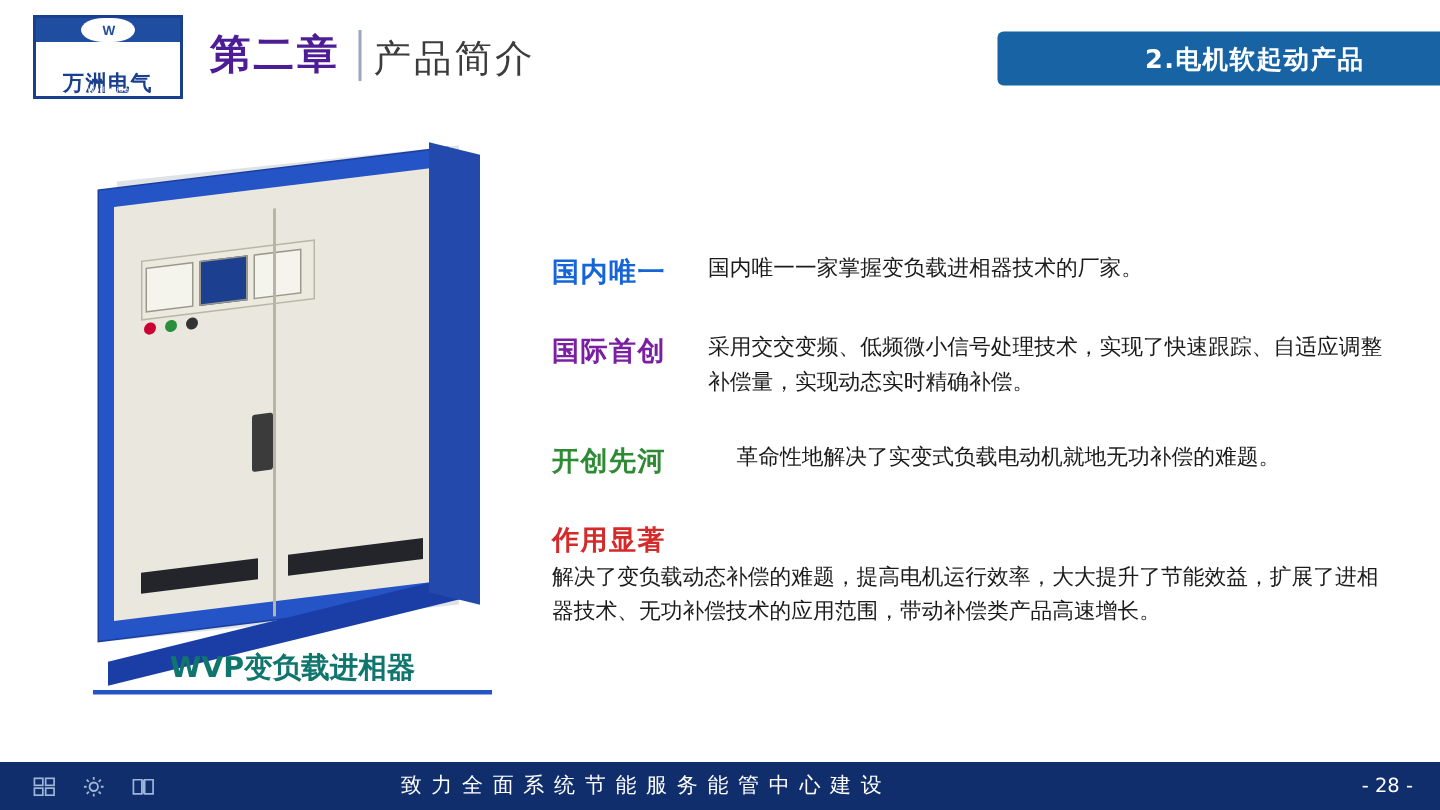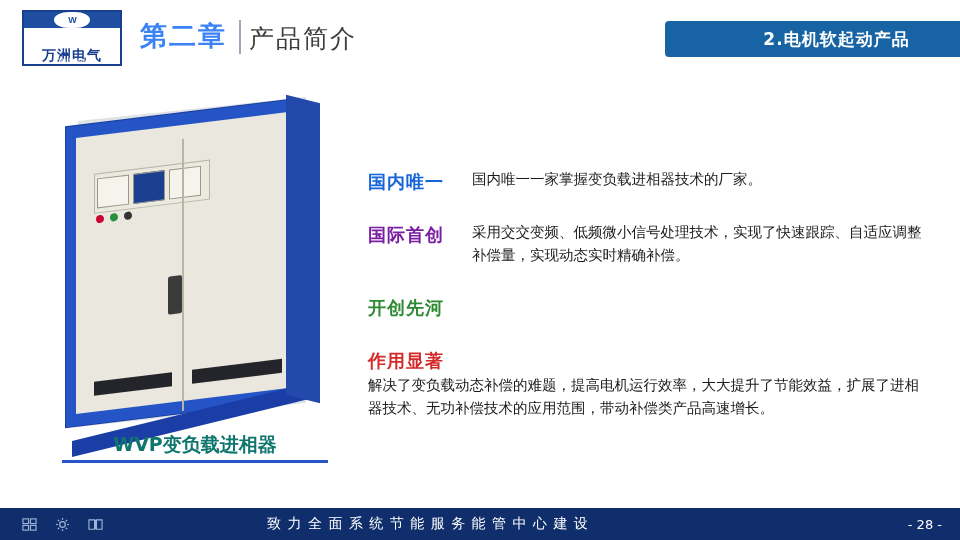--- a/index.html
+++ b/index.html
@@ -24,21 +24,21 @@
     width:36px;height:16px;border-radius:50%/60%;
     background:#ffffff;position:relative;
     display:flex;align-items:center;justify-content:center;
   }
   .logo-mark span{color:#1f4ea1;font-size:9px;font-weight:bold;letter-spacing:-1px;}
   .logo-en{font-size:5px;color:#ffffff;position:absolute;bottom:1px;width:100%;text-align:center;letter-spacing:.5px;}
   .logo-cn{font-size:14px;font-weight:bold;color:#1a3f8f;margin-top:19px;letter-spacing:1px;}
 
   .chapter{
     position:absolute;left:140px;top:18px;
-    font-size:27px;font-weight:bold;color:#3b82f6;letter-spacing:2px;
+    font-size:27px;font-weight:bold;color:#4c1d95;letter-spacing:2px;
     font-family:"DejaVu Sans","Liberation Sans",sans-serif;
   }
   .chapter-div{
     position:absolute;left:239px;top:20px;width:2px;height:34px;background:#9aa7bd;
   }
   .subtitle{
     position:absolute;left:249px;top:22px;
     font-size:25px;color:#3c3c3c;letter-spacing:2px;
     font-family:"DejaVu Sans","Liberation Sans",sans-serif;
   }
@@ -201,20 +201,21 @@
     <div class="ftext">国内唯一一家掌握变负载进相器技术的厂家。</div>
   </div>
 
   <div class="frow r1">
     <div class="flabel">国际首创</div>
     <div class="ftext">采用交交变频、低频微小信号处理技术，实现了快速跟踪、自适应调整补偿量，实现动态实时精确补偿。</div>
   </div>
 
   <div class="frow r3">
     <div class="flabel">开创先河</div>
+    <div class="ftext">革命性地解决了实变式负载电动机就地无功补偿的难题。</div>
   </div>
 
   <div class="frow r4">
     <div class="flabel">作用显著</div>
     <div class="ftext">解决了变负载动态补偿的难题，提高电机运行效率，大大提升了节能效益，扩展了进相器技术、无功补偿技术的应用范围，带动补偿类产品高速增长。</div>
   </div>
 
 </div>
 
 <div class="footer">

